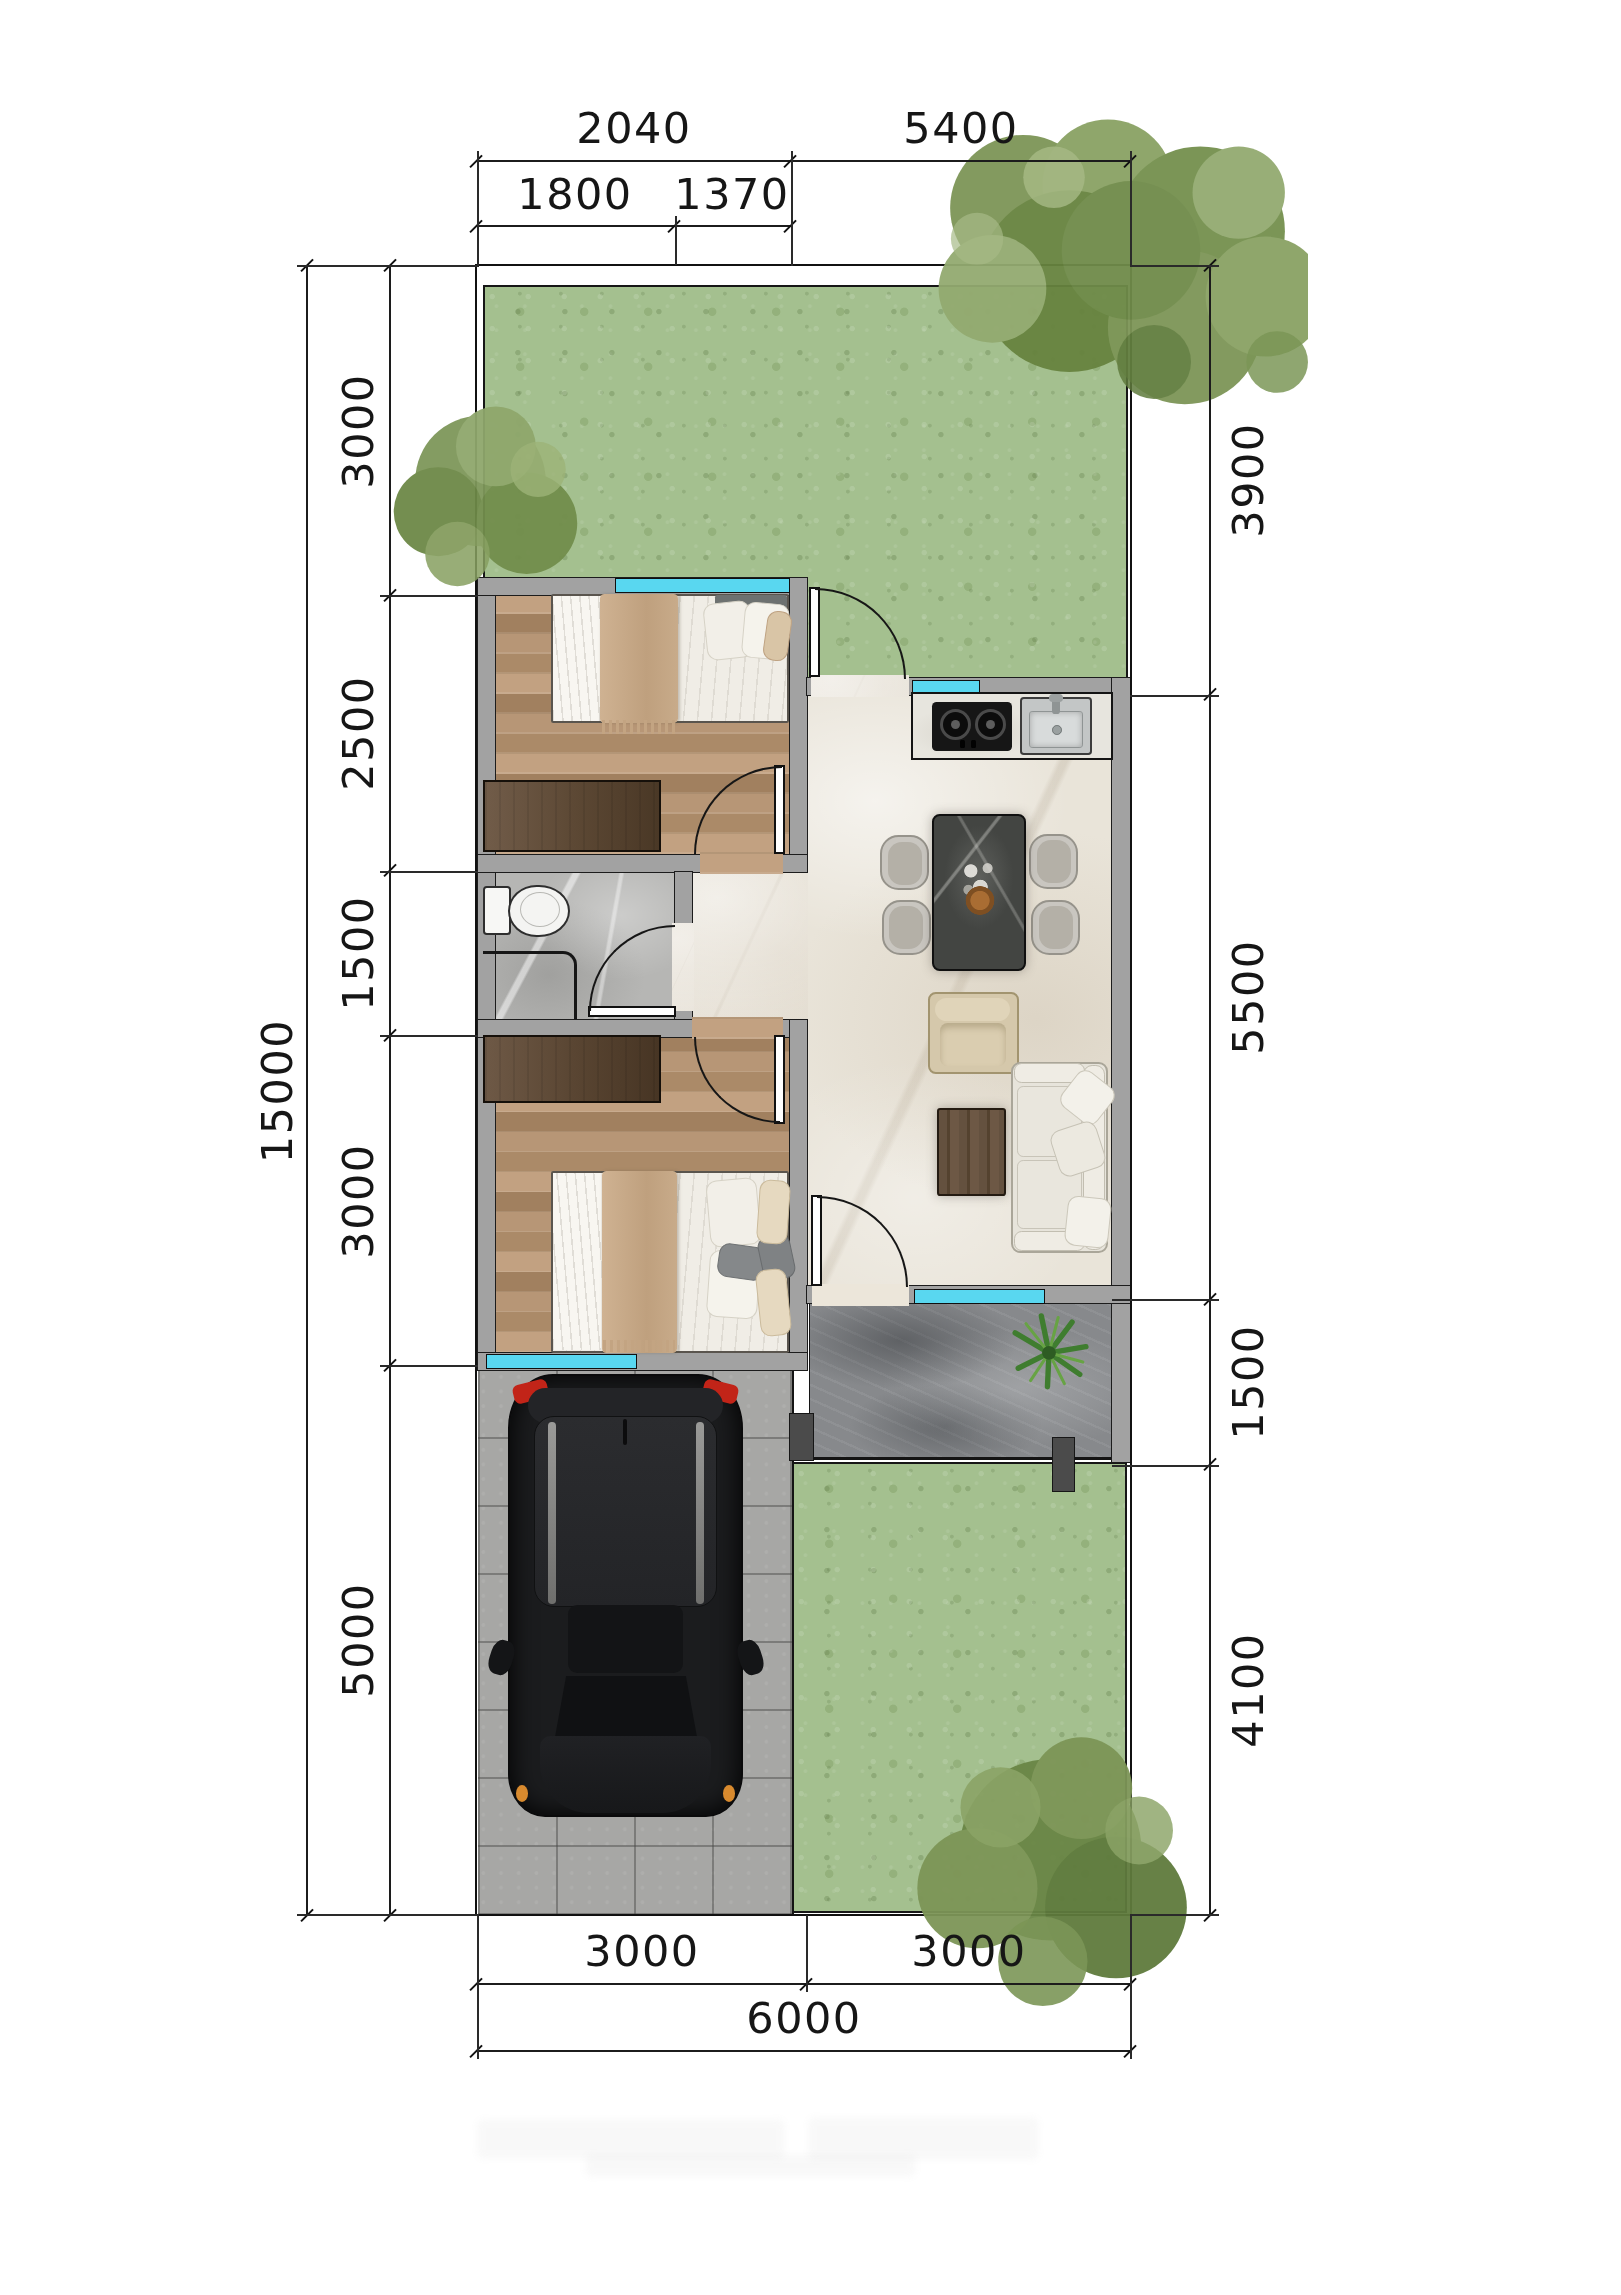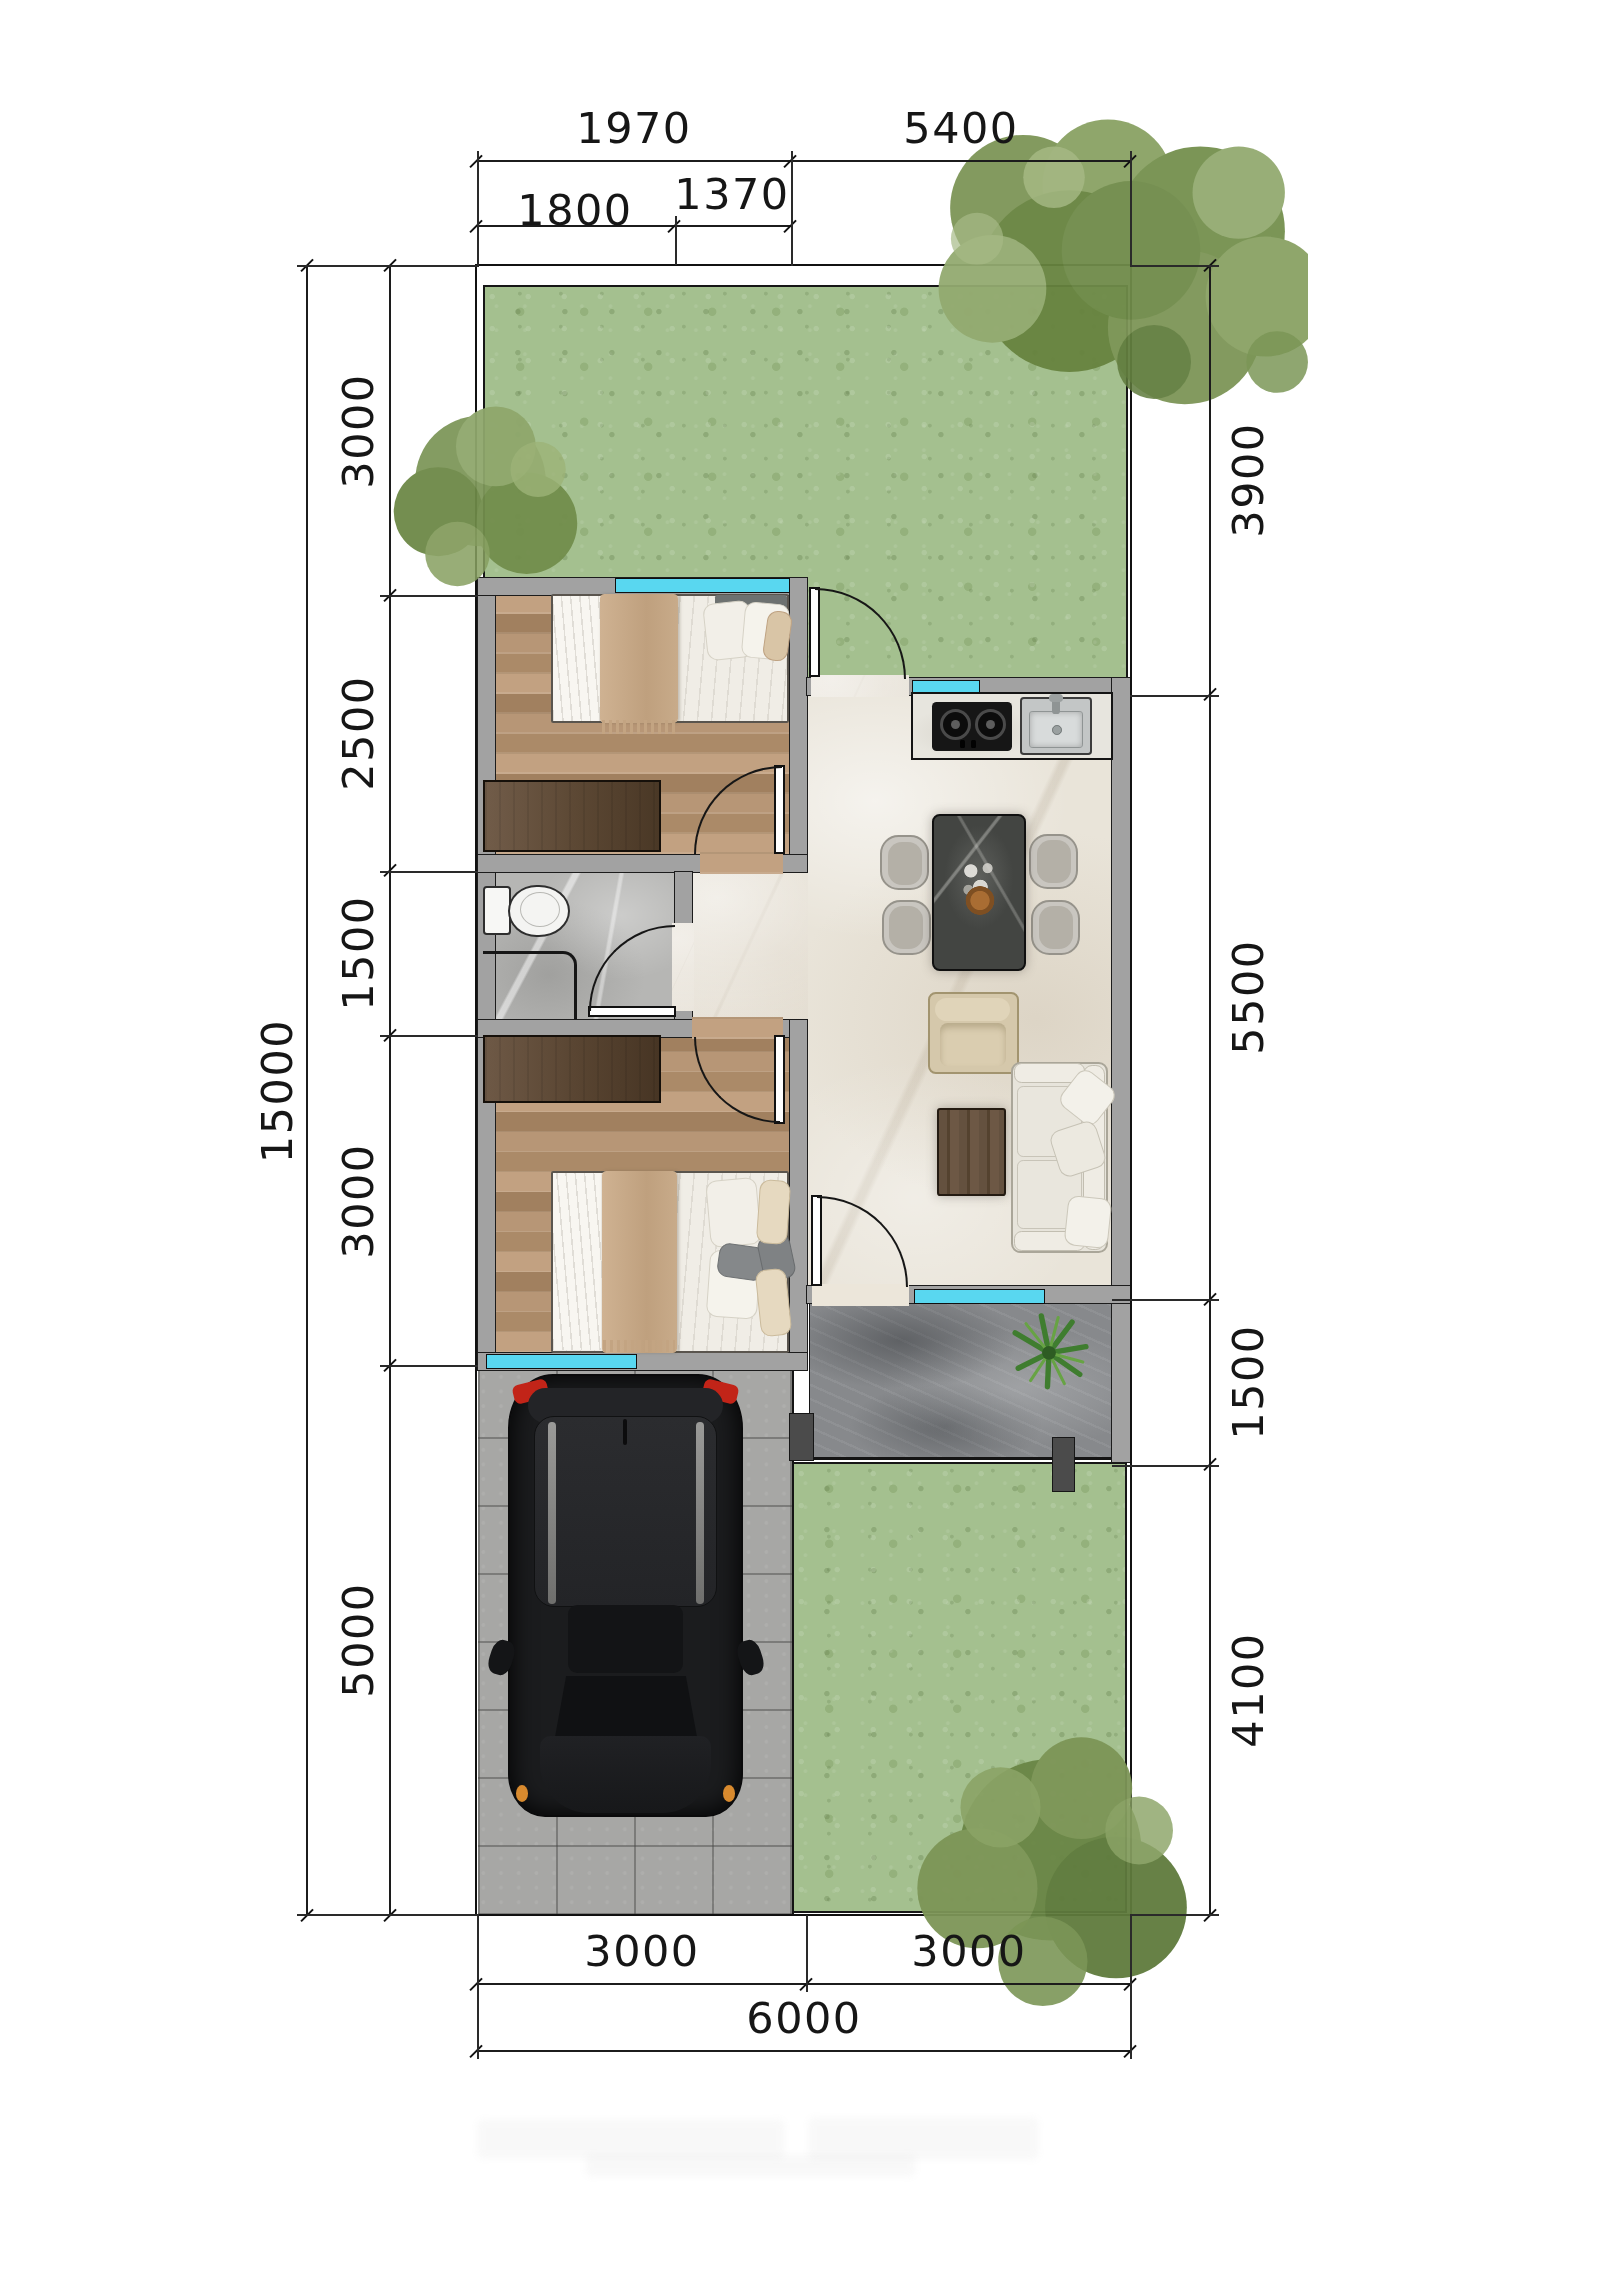--- a/index.html
+++ b/index.html
@@ -293,23 +293,23 @@
   <div class="tick" style="left:475px;top:153px;"></div>
     <div class="tick" style="left:789px;top:153px;"></div>
     <div class="tick" style="left:1129px;top:153px;"></div>
   <div class="tick" style="left:475px;top:218px;"></div>
     <div class="tick" style="left:673px;top:218px;"></div>
     <div class="tick" style="left:789px;top:218px;"></div>
   <div class="eline" style="left:477px;top:151px;width:1.5px;height:115px;"></div>
   <div class="eline" style="left:791px;top:151px;width:1.5px;height:115px;"></div>
   <div class="eline" style="left:1130px;top:151px;width:1.5px;height:115px;"></div>
   <div class="eline" style="left:675px;top:216px;width:1.5px;height:49px;"></div>
-  <div class="dlabel" style="left:634px;top:131px;">1970</div>
+  <div class="dlabel" style="left:634px;top:131px;">2040</div>
   <div class="dlabel" style="left:961px;top:131px;">5400</div>
-  <div class="dlabel" style="left:575px;top:197px;margin-top:16px;">1800</div>
+  <div class="dlabel" style="left:575px;top:197px;">1800</div>
   <div class="dlabel" style="left:732px;top:197px;">1370</div>
 
   <div class="dline" style="left:306px;top:265px;width:2.3px;height:1650px;"></div>
   <div class="dline" style="left:389px;top:265px;width:2.3px;height:1650px;"></div>
   <div class="tick" style="left:306px;top:257px;"></div>
     <div class="tick" style="left:306px;top:1907px;"></div>
   <div class="tick" style="left:389px;top:257px;"></div>
     <div class="tick" style="left:389px;top:587px;"></div>
   <div class="tick" style="left:389px;top:862px;"></div>
     <div class="tick" style="left:389px;top:1027px;"></div>

